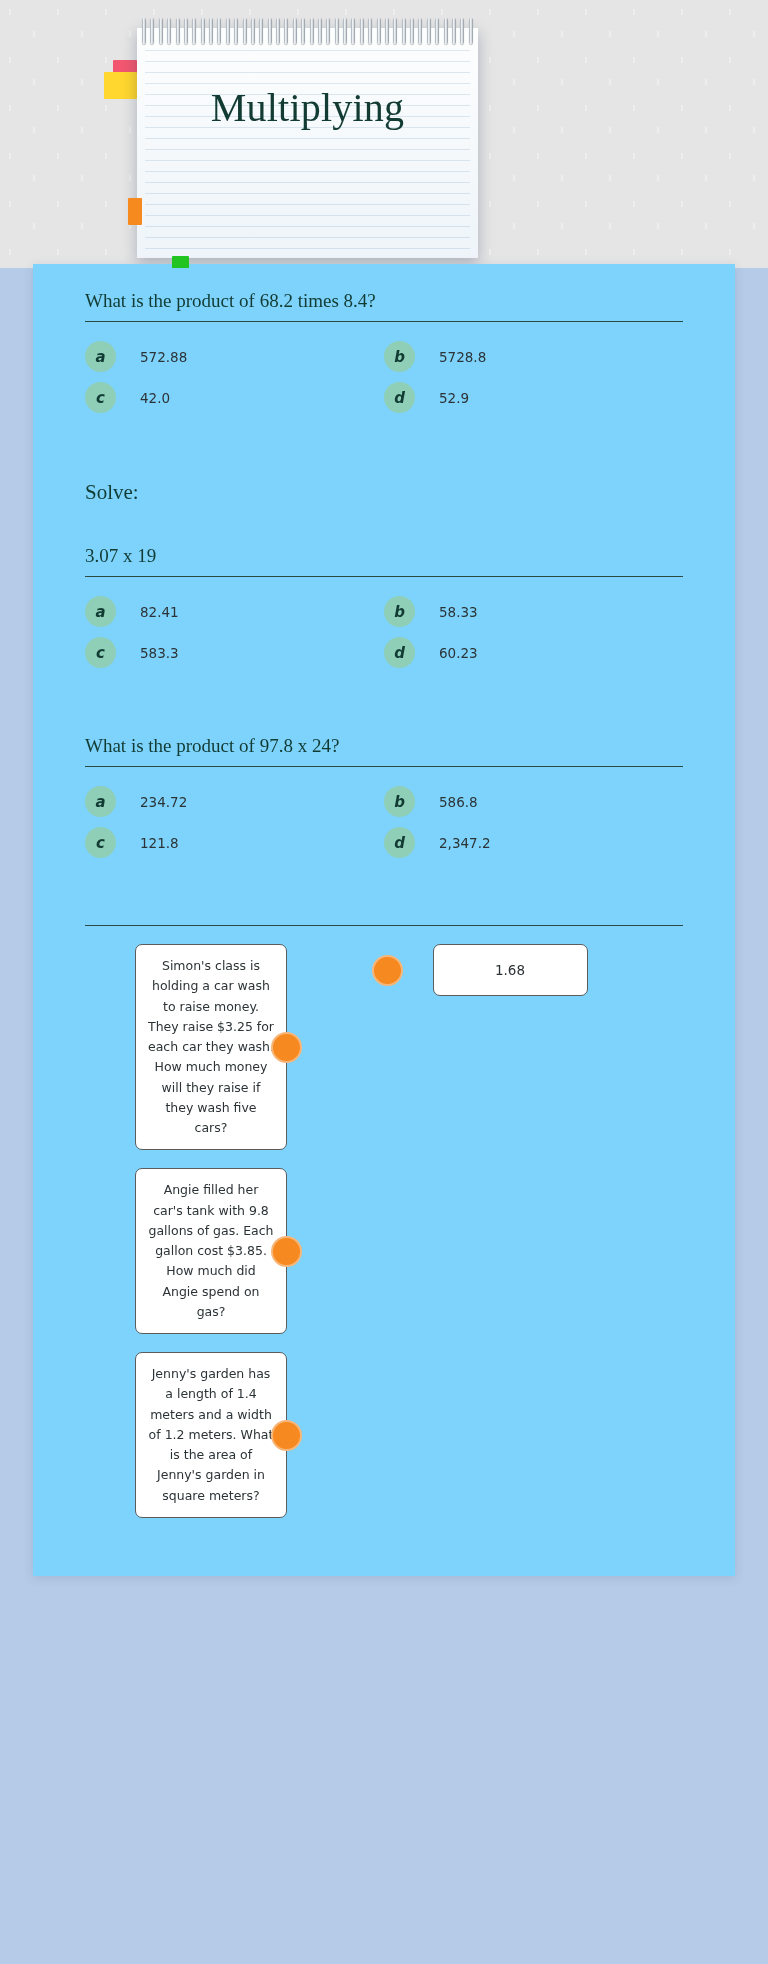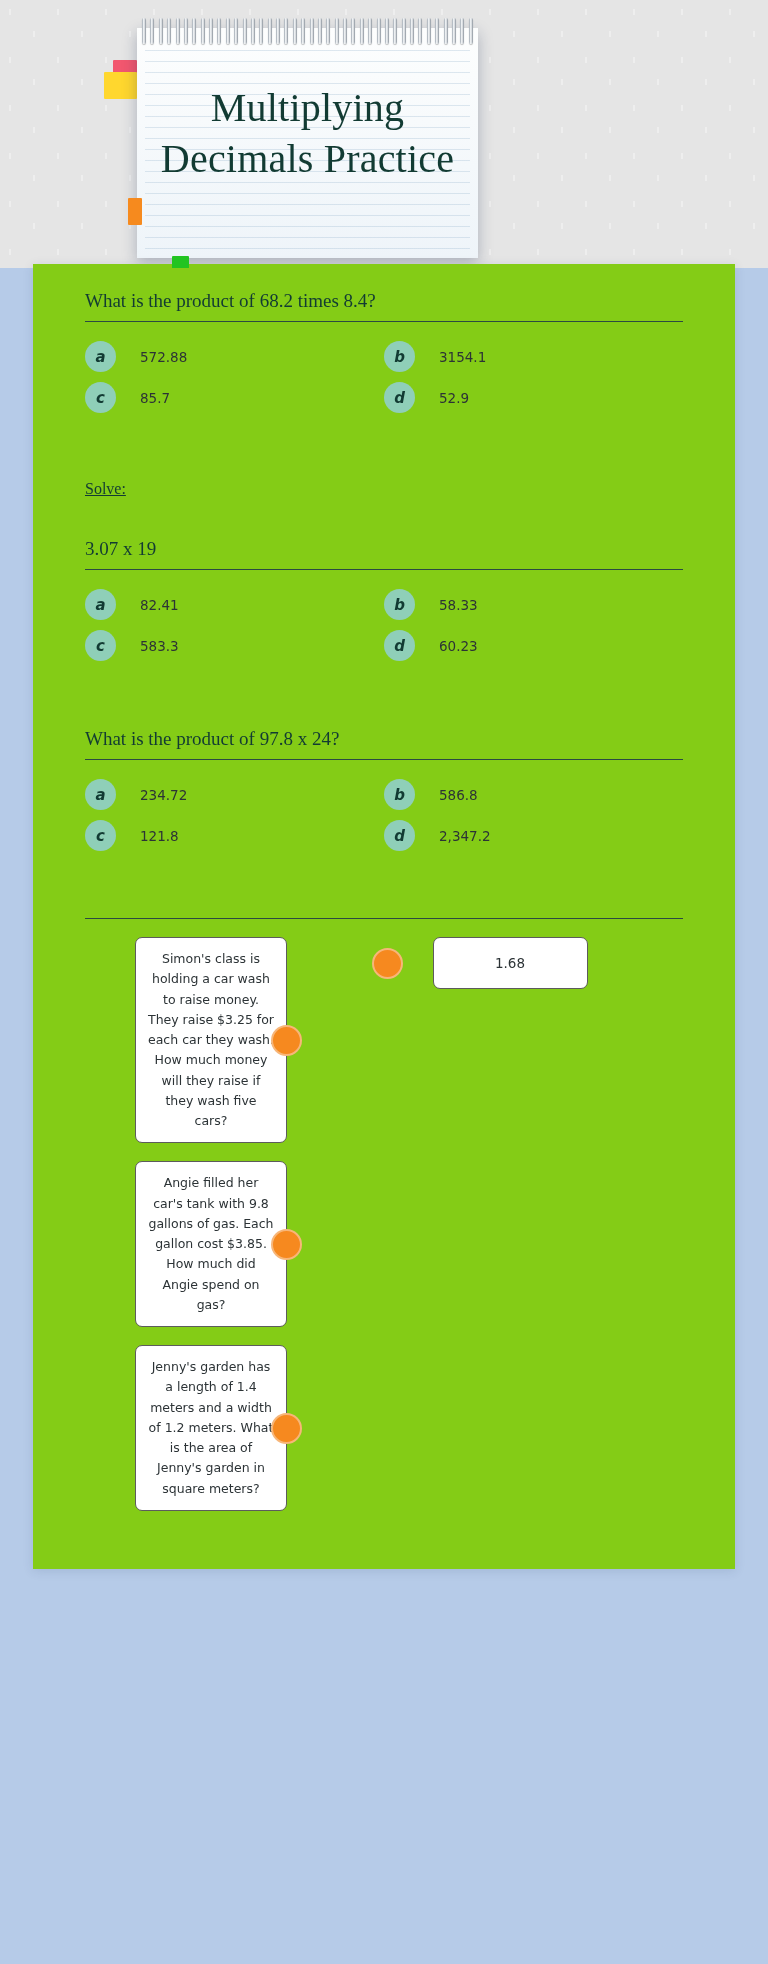--- a/index.html
+++ b/index.html
@@ -84,21 +84,21 @@
   .tab-yellow { left: 104px; top: 72px;  width: 33px; height: 27px; background: #ffd72e; }
   .tab-orange { left: 128px; top: 198px; width: 14px; height: 27px; background: #f68a1e; }
   .tab-green  { left: 172px; top: 256px; width: 17px; height: 14px; background: #22c421; z-index: 5; }
 
   
   .sheet {
     position: absolute;
     left: 33px;
     top: 264px;
     width: 702px;
-    background: #84cc16;
+    background: #7dd3fc;
     padding: 26px 0 40px 0;
     box-shadow: 0 2px 10px rgba(30,55,95,0.13);
   }
 
   .question { padding: 0 52px; }
   .q-prompt {
     font-family: "Liberation Serif", serif;
     font-size: 19px;
     color: #123b33;
     padding-bottom: 9px;
@@ -142,24 +142,23 @@
     font-size: 13.5px;
     color: #2c3336;
     text-align: center;
   }
 
   .gap-lg { height: 62px; }
   .gap-md { height: 40px; }
 
   .solve-label {
     font-family: "Liberation Serif", serif;
-    font-size: 16px;
+    font-size: 21px;
     color: #123b33;
     padding: 0 52px 0 52px;
-    text-decoration: underline;
   }
 
   
   .match-rows { padding: 18px 52px 0 52px; }
   .match-row {
     position: relative;
     display: flex;
     align-items: flex-start;
     margin-bottom: 18px;
     min-height: 86px;
@@ -260,43 +259,42 @@
     <div class="ring"></div>
       <div class="ring"></div>
       <div class="ring"></div>
       <div class="ring"></div>
   </div>
 
   <div class="tab tab-orange"></div>
 
   <div class="hero-title">
     <div>Multiplying</div>
-    <div>Decimals Practice</div>
   </div>
 
   <div class="tab tab-green"></div>
 </div>
 
 <div class="sheet">
 
   <div class="question">
     <div class="q-prompt">What is the product of  68.2 times 8.4?</div>
     <div class="q-rule"></div>
     <div class="options">
       <div class="opt">
         <div class="bubble">a</div>
         <div class="opt-text">572.88</div>
       </div>
       <div class="opt">
         <div class="bubble">b</div>
-        <div class="opt-text">3154.1</div>
+        <div class="opt-text">5728.8</div>
       </div>
       <div class="opt">
         <div class="bubble">c</div>
-        <div class="opt-text">85.7</div>
+        <div class="opt-text">42.0</div>
       </div>
       <div class="opt">
         <div class="bubble">d</div>
         <div class="opt-text">52.9</div>
       </div>
     </div>
   </div>
 
   <div class="gap-lg"></div>
 

